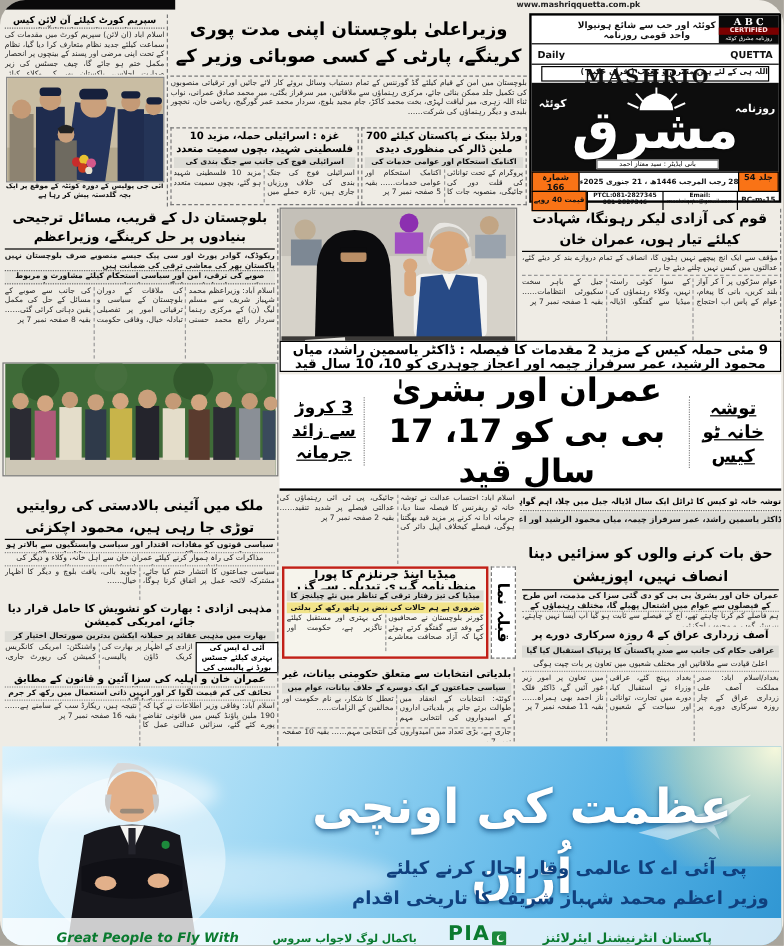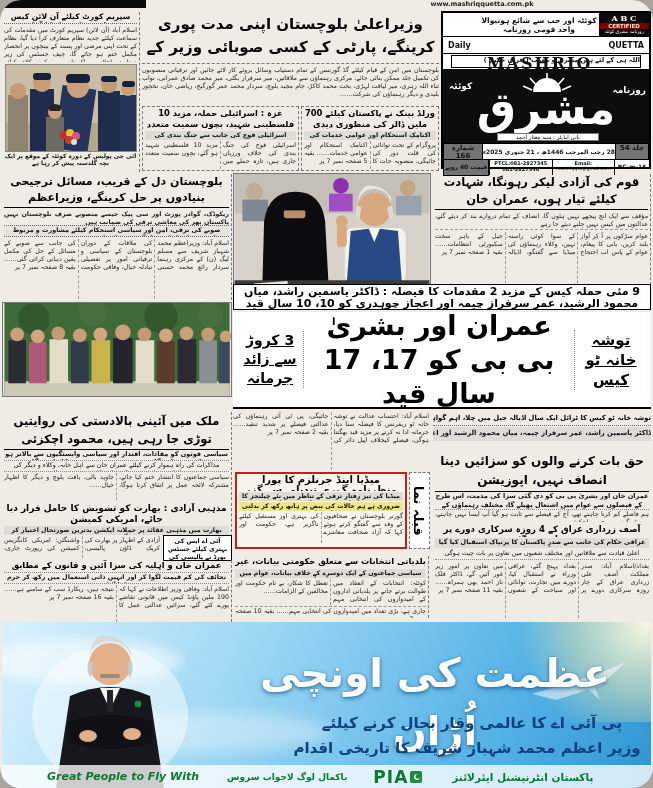--- a/index.html
+++ b/index.html
@@ -11,21 +11,21 @@
   .bt{font-size:6.3px;line-height:7.9px;text-align:justify;color:#1c1c1c;overflow:hidden;}
   .c2{column-count:2;column-gap:5px;column-rule:1px dashed #999;}
   .c3{column-count:3;column-gap:5px;column-rule:1px dashed #999;}
   .sub{background:#dddcd6;font-weight:bold;text-align:center;overflow:hidden;}
   .ylw{background:#f1e38a;font-weight:bold;text-align:center;overflow:hidden;}
   .dash{border:1px dashed #777;}
   .dot-b{border-bottom:1px dotted #666;}
   .wbox{background:#fff;border:1px solid #000;}
   .cap{font-size:5.9px;line-height:7px;font-weight:bold;text-align:center;overflow:hidden;}
   .mh-row{display:flex;align-items:center;}
-  .cell{border:1px solid #000;background:#737373;overflow:hidden;}
+  .cell{border:1px solid #000;background:#f97316;overflow:hidden;}
   .grn{color:#0a7a2f;}
   .v{writing-mode:vertical-rl;}
   svg{display:block;}
 </style>
 </head>
 <body>
 
 <div id="paper">
 
   <div class="a" style="left:0;top:0;width:146px;height:8px;background:#0a0a0a;"></div>
@@ -291,21 +291,21 @@
       <polygon points="70,62 90,62 80,84" fill="#f5f5f2"></polygon>
       <rect x="77" y="64" width="6" height="22" fill="#23232b"></rect>
       <path d="M38 96 Q80 82 122 96 L122 116 Q80 130 38 116 Z" fill="#101016"></path>
       <ellipse cx="58" cy="110" rx="9" ry="6" fill="#e2b08a"></ellipse>
       <ellipse cx="102" cy="108" rx="9" ry="6" fill="#e2b08a"></ellipse>
       <circle cx="108" cy="78" r="3.4" fill="#1d8a3c"></circle>
     </svg>
     <div class="a ur" style="left:225px;top:22px;width:416px;height:62px;font-size:40px;font-weight:900;color:#fff;text-align:center;line-height:58px;text-shadow:0 2px 4px rgba(20,80,130,.65), 0 0 2px rgba(20,80,130,.5);">عظمت کی اونچی اُڑان</div>
     <div class="a ur" style="left:300px;top:92px;width:340px;font-size:15px;font-weight:bold;color:#10407e;text-align:center;">پی آئی اے کا عالمی وقار بحال کرنے کیلئے</div>
     <div class="a ur" style="left:290px;top:117px;width:350px;font-size:15px;font-weight:bold;color:#10407e;text-align:center;">وزیر اعظم محمد شہباز شریف کا تاریخی اقدام</div>
-    <div class="a" style="left:0;top:143px;width:649px;height:23px;background:rgba(255,255,255,.78);display:flex;align-items:center;">
+    <div class="a" style="left:0;top:143px;width:649px;height:23px;background:rgba(255,255,255,.78);display:flex;align-items:flex-end;">
       <span class="grn" style="margin-left:45px;font-size:11px;font-style:italic;font-weight:800;">Great People to Fly With</span>
       <span class="ur grn" style="margin-left:28px;font-size:9px;font-weight:800;">باکمال لوگ لاجواب سروس</span>
       <span class="grn" style="margin-left:26px;font-size:17px;font-weight:900;letter-spacing:1px;">PIA</span>
       <svg width="12" height="12" viewBox="0 0 12 12" style="margin-left:2px;">
         <rect width="12" height="12" rx="2" fill="#1d8a3c"></rect>
           <circle cx="7" cy="6" r="3" fill="#fff"></circle>
           <circle cx="8" cy="5.4" r="2.4" fill="#1d8a3c"></circle>
       </svg>
       <span class="ur grn" style="margin-left:30px;font-size:10.5px;font-weight:900;">پاکستان انٹرنیشنل ایئرلائنز</span>
     </div>

